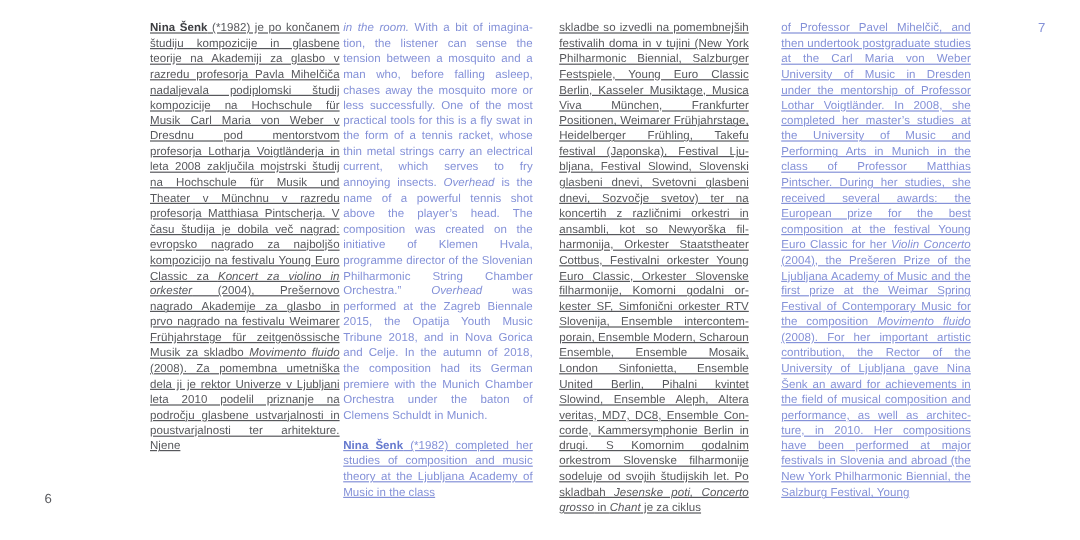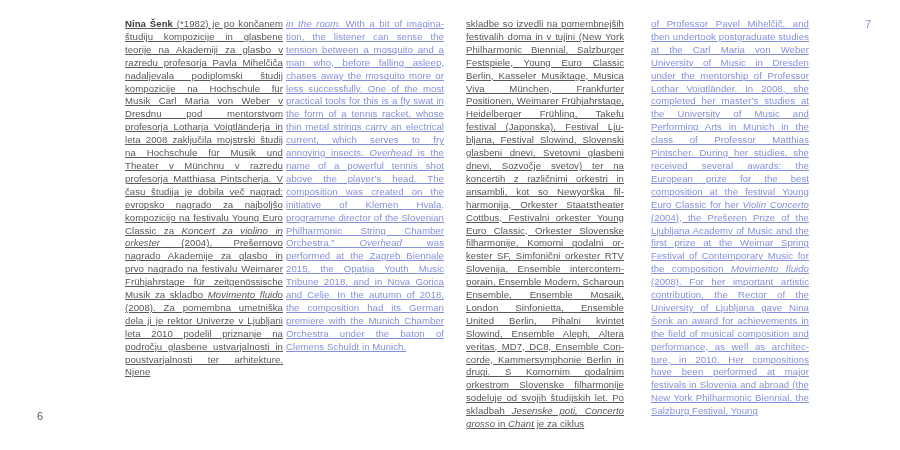--- a/index.html
+++ b/index.html
@@ -54,20 +54,21 @@
 <body>
 
 <div class="spread">
 
   <div class="page page-left">
     <div class="col col-1 col-dark">
         <p><span class="run bold">Nina Šenk</span><span class="run normal"> (*1982) je po končanem študiju kompozicije in glasbene teorije na Akademiji za glasbo v razredu profesorja Pavla Mihelčiča nadaljevala po­diplomski študij kompozicije na Hochschule für Musik Carl Maria von Weber v Dresdnu pod men­torstvom profesorja Lotharja Vo­igtländerja in leta 2008 zaključila mojstrski študij na Hochschule für Musik und Theater v Münchnu v razredu profesorja Matthiasa Pint­scherja. V času študija je dobila več nagrad: evropsko nagrado za najboljšo kompozicijo na festivalu Young Euro Classic za </span><span class="run italic">Koncert za violino in orkester</span><span class="run normal"> (2004), Pre­šernovo nagrado Akademije za glasbo in prvo nagrado na festi­valu Weimarer Frühjahrstage für zeitgenössische Musik za skladbo </span><span class="run italic">Movimento fluido</span><span class="run normal"> (2008). Za po­membna umetniška dela ji je rek­tor Univerze v Ljubljani leta 2010 podelil priznanje na področju glasbene ustvarjalnosti in pou­stvarjalnosti ter arhitekture. Njene</span></p>
       </div>
     <div class="col col-2 col-blue">
         <p><span class="run italic">in the room.</span><span class="run normal"> With a bit of imagina­tion, the listener can sense the tension between a mosquito and a man who, before falling asleep, chases away the mosquito more or less successfully. One of the most practical tools for this is a fly swat in the form of a tennis racket, whose thin metal strings carry an electrical current, which serves to fry annoying insects. </span><span class="run italic">Overhead</span><span class="run normal"> is the name of a power­ful tennis shot above the player’s head. The composition was cre­ated on the initiative of Klemen Hvala, programme director of the Slovenian Philharmonic String Chamber Orchestra.” </span><span class="run italic">Overhead</span><span class="run normal"> was performed at the Zagreb Biennale 2015, the Opatija Youth Music Tribune 2018, and in Nova Gorica and Celje. In the autumn of 2018, the composition had its German premiere with the Mu­nich Chamber Orchestra under the baton of Clemens Schuldt in Munich.</span></p>
+        <p><span class="run bold">Nina Šenk</span><span class="run normal"> (*1982) completed her studies of composition and music theory at the Ljubljana Academy of Music in the class</span></p>
       </div>
     <div class="page-number page-number-left">6</div>
   </div>
 
   <div class="page page-right">
     <div class="col col-3 col-dark">
         <p><span class="run normal">skladbe so izvedli na pomemb­nejših festivalih doma in v tujini (New York Philharmonic Biennial, Salzburger Festspiele, Young Euro Classic Berlin, Kasseler Musiktage, Musica Viva München, Frankfurter Positionen, Weimarer Frühjahrsta­ge, Heidelberger Frühling, Takefu festival (Japonska), Festival Lju­bljana, Festival Slowind, Slovenski glasbeni dnevi, Svetovni glasbeni dnevi, Sozvočje svetov) ter na koncertih z različnimi orkestri in ansambli, kot so Newyorška fil­harmonija, Orkester Staatstheater Cottbus, Festivalni orkester Young Euro Classic, Orkester Slovenske filharmonije, Komorni godalni or­kester SF, Simfonični orkester RTV Slovenija, Ensemble intercontem­porain, Ensemble Modern, Scha­roun Ensemble, Ensemble Mosa­ik, London Sinfonietta, Ensemble United Berlin, Pihalni kvintet Slowind, Ensemble Aleph, Altera veritas, MD7, DC8, Ensemble Con­corde, Kammersymphonie Berlin in drugi. S Komornim godalnim orkestrom Slovenske filharmonije sodeluje od svojih študijskih let. Po skladbah </span><span class="run italic">Jesenske poti, Con­certo grosso</span><span class="run normal"> in </span><span class="run italic">Chant</span><span class="run normal"> je za ciklus</span></p>
       </div>
     <div class="col col-4 col-blue">
         <p><span class="run normal">of Professor Pavel Mihelčič, and then undertook postgraduate studies at the Carl Maria von Weber University of Music in Dresden under the mentorship of Professor Lothar Voigtländer. In 2008, she completed her master’s studies at the University of Music and Performing Arts in Munich in the class of Professor Matthias Pintscher. During her studies, she received several awards: the European prize for the best composition at the festival Young Euro Classic for her </span><span class="run italic">Violin Con­certo</span><span class="run normal"> (2004), the Prešeren Prize of the Ljubljana Academy of Music and the first prize at the Weimar Spring Festival of Contempo­rary Music for the composition </span><span class="run italic">Movimento fluido</span><span class="run normal"> (2008). For her important artistic contribution, the Rector of the University of Ljubljana gave Nina Šenk an award for achievements in the field of musical composition and performance, as well as architec­ture, in 2010. Her compositions have been performed at major festivals in Slovenia and abroad (the New York Philharmonic Bien­nial, the Salzburg Festival, Young</span></p>

